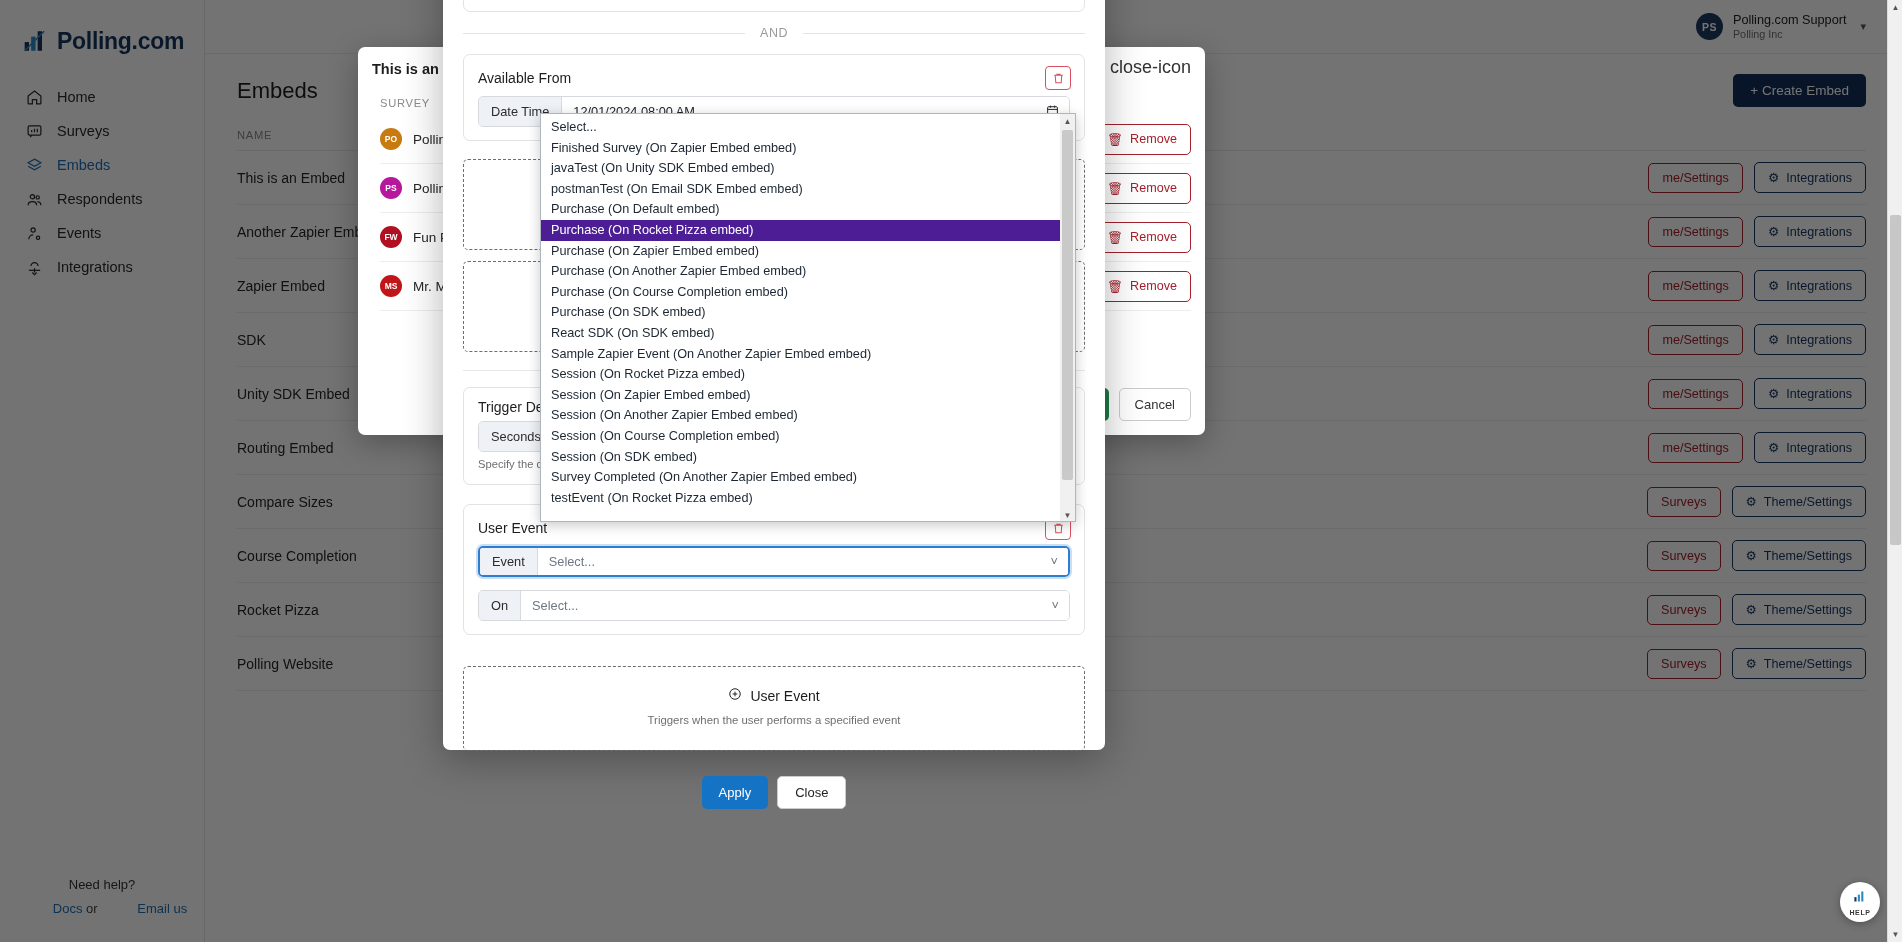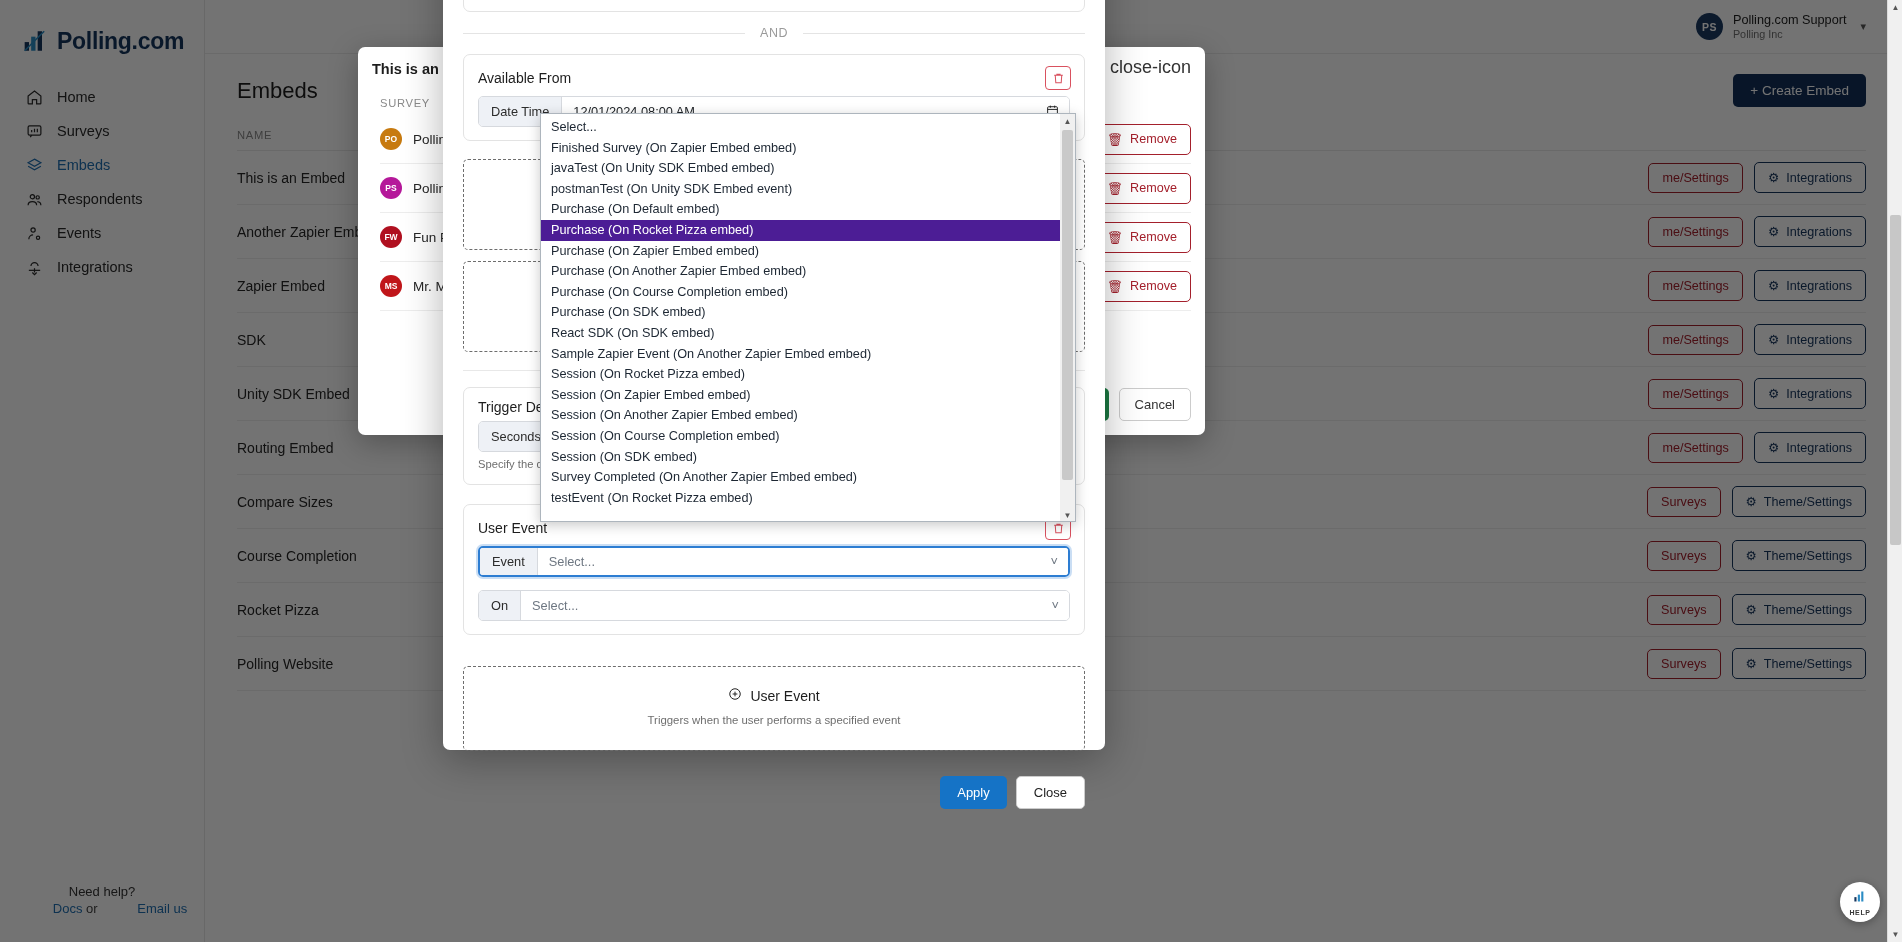--- a/index.html
+++ b/index.html
@@ -27,21 +27,21 @@
   .nav { margin-top: 18px; display: flex; flex-direction: column; }
   .nav-item {
     display: flex; align-items: center; gap: 14px;
     padding: 8px 0 8px 26px; height: 34px;
     font-size: 14.5px; color: #2a2a2a; cursor: pointer;
   }
   .nav-item.active { color: #1f6fb2; }
   .nav-icon { width: 17px; height: 17px; display: inline-flex; align-items: center; justify-content: center; }
   .nav-icon svg { width: 17px; height: 17px; }
   .sidebar-footer { margin-top: auto; padding: 0 0 26px 0; text-align: center; }
-  .need-help { font-size: 13px; color: #333; margin-bottom: 2px; }
+  .need-help { font-size: 13px; color: #333; margin-bottom: 9px; }
   .help-links { font-size: 13px; color: #444; }
   .help-links a { color: #1f6fb2; text-decoration: none; padding-left: 36px; }
 
   
   .topbar {
     position: absolute; left: 205px; top: 0; right: 0; height: 54px;
     background: #ffffff; border-bottom: 1px solid #eaeaea;
     display: flex; align-items: center; justify-content: flex-end;
     padding-right: 36px; gap: 10px;
   }
@@ -154,21 +154,21 @@
 
   .dashed-box {
     border: 1px dashed #6d6d6d; border-radius: 5px;
     padding: 16px 10px 14px; text-align: center; margin-bottom: 11px;
   }
   .dashed-title { font-size: 14px; color: #1d1d1d; display: inline-flex; align-items: center; gap: 8px; }
   .dashed-desc { font-size: 11.4px; color: #6e6e6e; margin-top: 7px; line-height: 1.5; }
 
   .section-sep { height: 1px; background: #e8e8e8; margin: 18px 0 16px; }
 
-  .modal-foot { display: flex; justify-content: flex-end; gap: 9px; padding: 14px 0 16px; }
+  .modal-foot { display: flex; justify-content: center; gap: 9px; padding: 14px 0 16px; }
   .btn-apply { background: #1573c6; color: #fff; border: none; border-radius: 5px; font-size: 13px; padding: 8px 17px; cursor: pointer; }
   .btn-close { background: #fff; border: 1px solid #ccc; color: #222; border-radius: 5px; font-size: 13px; padding: 8px 17px; cursor: pointer; }
 
   
   .dropdown-pop {
     position: absolute; left: 540px; top: 113px; width: 536px; height: 409px;
     background: #ffffff; border: 1px solid #adb5bd; box-shadow: 0 3px 12px rgba(0,0,0,.22);
     z-index: 80; overflow: hidden;
   }
   .dd-list { padding: 3px 0 0 0; }
@@ -570,21 +570,21 @@
         <button class="btn-close">Close</button>
       </div>
     </div>
   </div>
 
   <div class="dropdown-pop">
     <div class="dd-list">
       <div class="dd-item">Select...</div>
       <div class="dd-item">Finished Survey (On Zapier Embed embed)</div>
       <div class="dd-item">javaTest (On Unity SDK Embed embed)</div>
-      <div class="dd-item">postmanTest (On Unity SDK Embed event)</div>
+      <div class="dd-item">postmanTest (On Email SDK Embed embed)</div>
       <div class="dd-item">Purchase (On Default embed)</div>
       <div class="dd-item selected">Purchase (On Rocket Pizza embed)</div>
       <div class="dd-item">Purchase (On Zapier Embed embed)</div>
       <div class="dd-item">Purchase (On Another Zapier Embed embed)</div>
       <div class="dd-item">Purchase (On Course Completion embed)</div>
       <div class="dd-item">Purchase (On SDK embed)</div>
       <div class="dd-item">React SDK (On SDK embed)</div>
       <div class="dd-item">Sample Zapier Event (On Another Zapier Embed embed)</div>
       <div class="dd-item">Session (On Rocket Pizza embed)</div>
       <div class="dd-item">Session (On Zapier Embed embed)</div>

